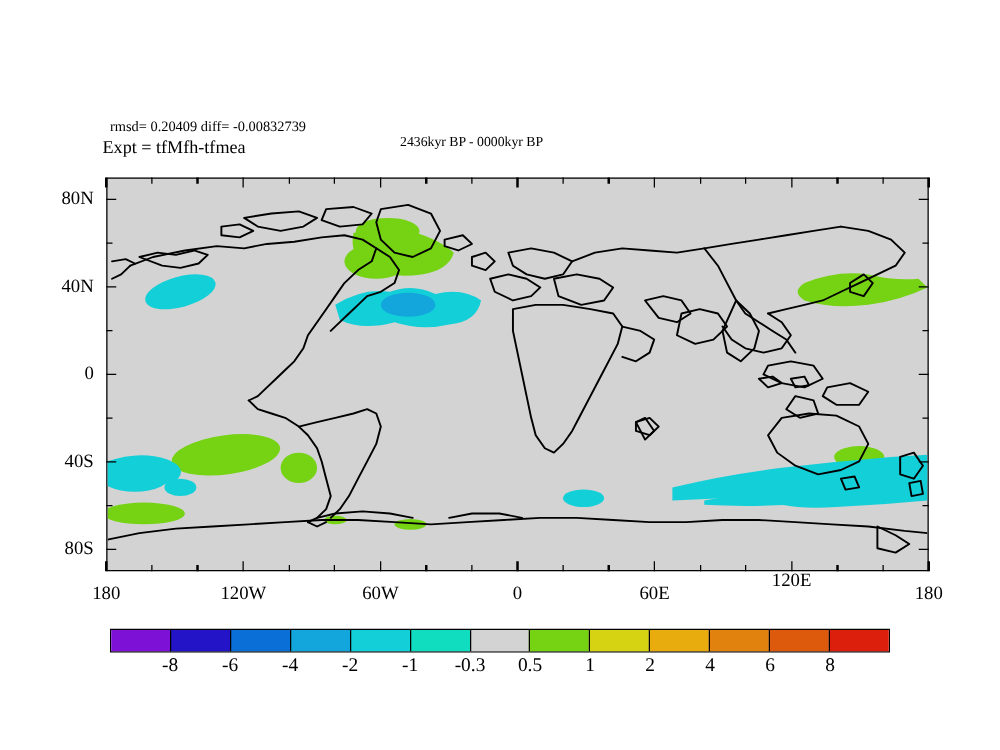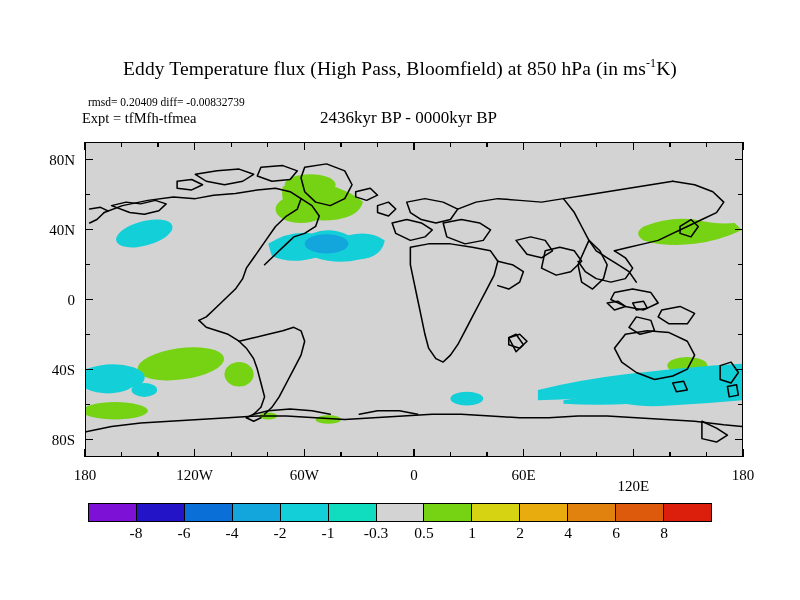--- a/index.html
+++ b/index.html
@@ -22,21 +22,21 @@
   #stats{
     position:absolute;left:88px;top:96px;
     font-size:11.5px;white-space:nowrap;
   }
   #expt{
     position:absolute;left:82px;top:110px;
     font-size:14.5px;white-space:nowrap;
   }
   #period{
     position:absolute;left:320px;top:108px;
-    font-size:17px;white-space:nowrap;
+    font-size:11px;white-space:nowrap;
   }
   #season{
     position:absolute;left:676px;top:122px;
     font-size:11px;white-space:nowrap;margin-top:30px;
   }
 
   
   #plot{
     position:absolute;left:85px;top:142px;width:658px;height:315px;
     background:#d3d3d3;
@@ -73,21 +73,20 @@
   .cblab{
     position:absolute;top:524px;transform:translateX(-50%);
     font-size:15.5px;white-space:nowrap;
   }
 </style>
 </head>
 <body>
 
 <div class="fig">
 
-  <div id="title"><span>Eddy Temperature flux (High Pass, Bloomfield) at 850 hPa (in ms</span><sup>-1</sup><span>K)</span></div>
 
   <div id="stats">rmsd= 0.20409 diff= -0.00832739</div>
   <div id="expt">Expt = tfMfh-tfmea</div>
   <div id="period">2436kyr BP - 0000kyr BP</div>
   <div id="season">ANN</div>
 
   <div id="plot">
     <svg id="mapsvg" viewBox="0 0 360 180" preserveAspectRatio="none">
       <g>
 
@@ -248,21 +247,21 @@
       <div class="tick xtick-minor" style="left: 669.189px; top: 142px;"></div>
       <div class="tick xtick-minor" style="left: 705.744px; top: 452px;"></div>
       <div class="tick xtick-minor" style="left: 705.744px; top: 142px;"></div>
       <div class="tick xtick-major" style="left: 742.3px; top: 449px;"></div>
       <div class="tick xtick-major" style="left: 742.3px; top: 142px;"></div>
       <div class="xlab" style="left: 85px; top: 467px;">180</div>
       <div class="xlab" style="left: 194.667px; top: 467px; text-align: right;">120W</div>
       <div class="xlab" style="left: 304.333px; top: 467px;">60W</div>
       <div class="xlab" style="left: 414px; top: 467px;">0</div>
       <div class="xlab" style="left: 523.667px; top: 467px;">60E</div>
-      <div class="xlab" style="left: 633.333px; top: 478px;">120E</div>
+      <div class="xlab" style="left: 633.333px; top: 457px;">120E</div>
       <div class="xlab" style="left: 743px; top: 467px;">180</div>
     </div>
 
   <div id="cbar">
       <div class="seg" style="background: rgb(125, 18, 214);"></div>
       <div class="seg" style="background: rgb(36, 20, 200);"></div>
       <div class="seg" style="background: rgb(11, 111, 216);"></div>
       <div class="seg" style="background: rgb(18, 166, 221);"></div>
       <div class="seg" style="background: rgb(19, 207, 216);"></div>
       <div class="seg" style="background: rgb(16, 220, 192);"></div>

